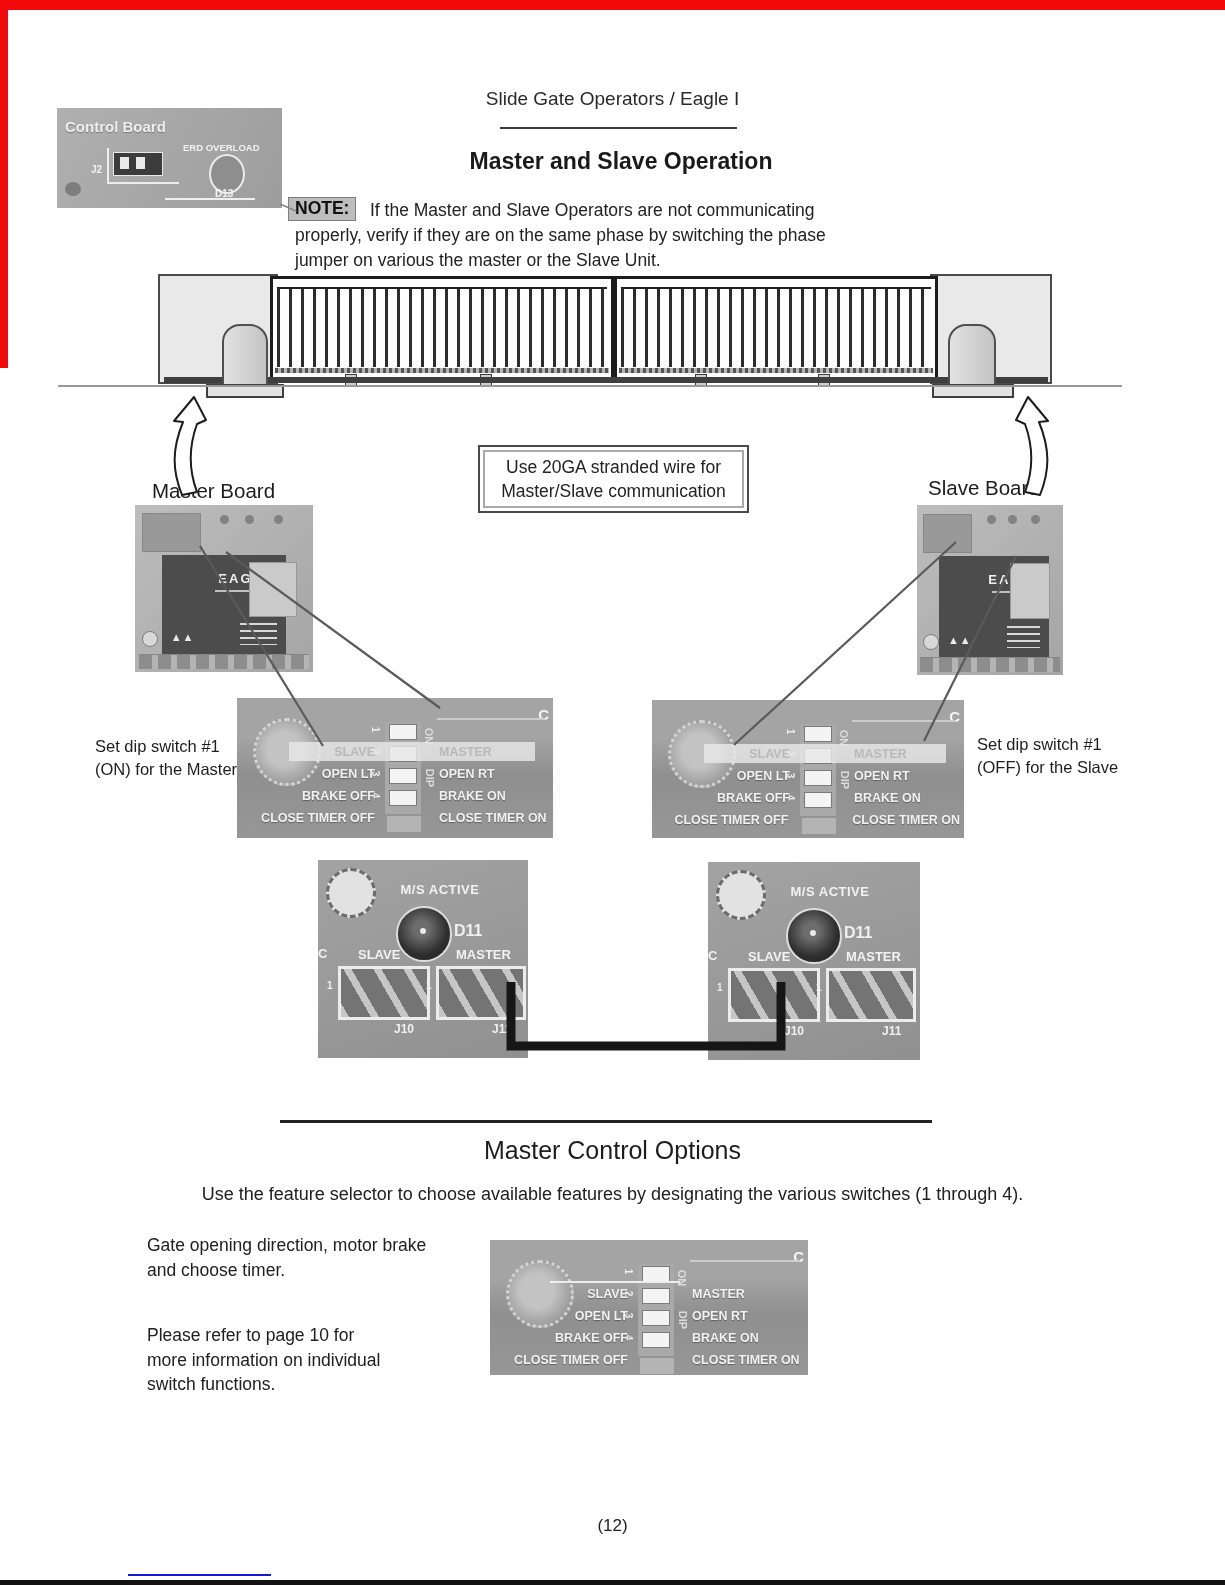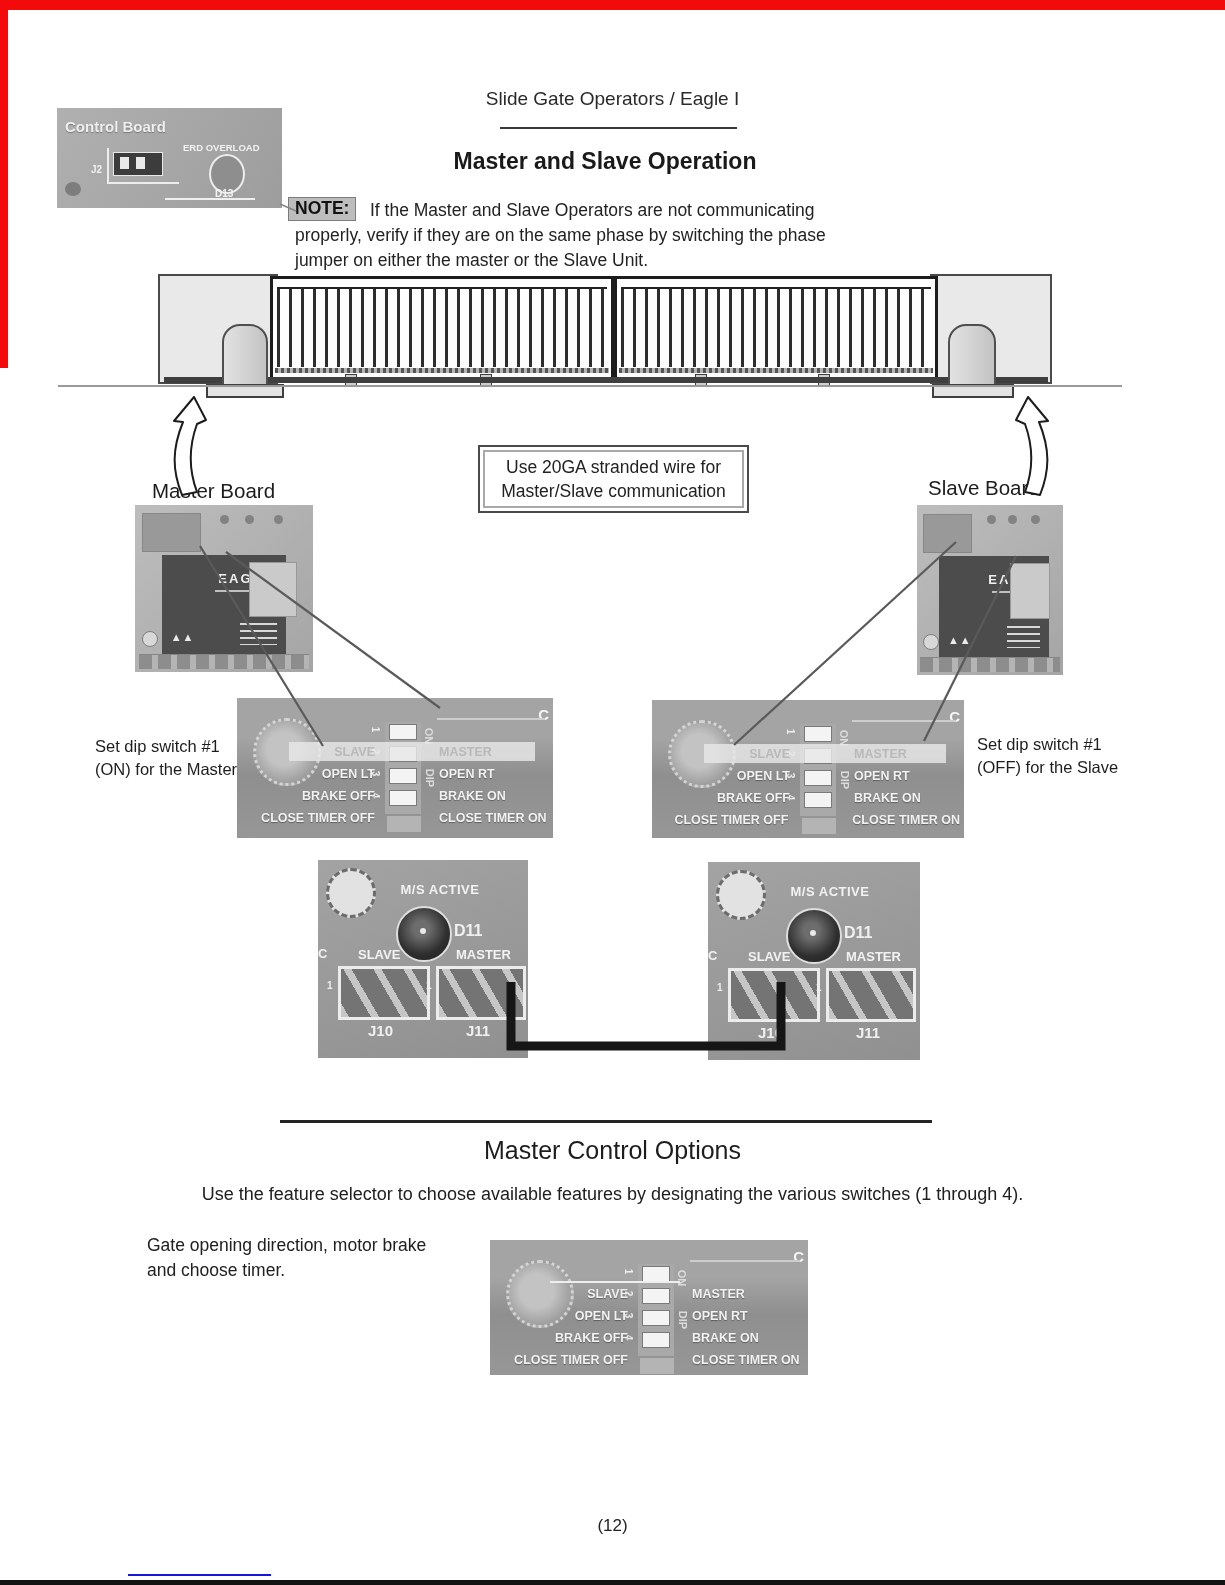--- a/index.html
+++ b/index.html
@@ -8,21 +8,21 @@
   .abs{position:absolute;}
   
   #red-top{left:6px;top:0;width:1219px;height:10px;background:#f30a0a;}
   #red-left{left:0;top:0;width:8px;height:368px;background:#f30a0a;}
   #blue-line{left:128px;top:1574px;width:143px;height:2px;background:#1515dd;}
   #black-bottom{left:0;top:1580px;width:1225px;height:5px;background:#121212;}
 
   
   #hdr{left:0;top:88px;width:1225px;text-align:center;font-size:19px;color:#2a2a2a;}
   #hdr-rule{left:500px;top:127px;width:237px;height:2px;background:#3a3a3a;}
-  #h1{left:0;top:148px;width:1210px;text-align:center;font-size:23px;font-weight:bold;color:#1a1a1a;}
+  #h1{left:0;top:148px;width:1210px;text-align:center;font-size:23px;font-weight:bold;color:#1a1a1a;padding-left:16px;}
 
   
   #cbp{left:57px;top:108px;width:225px;height:100px;background:linear-gradient(120deg,#b0b0b0,#9d9d9d);}
   #cbp .t{position:absolute;left:8px;top:10px;font-size:15px;font-weight:bold;color:#efefef;text-shadow:0 1px 1px #777;}
   #cbp .j2{position:absolute;left:34px;top:56px;font-size:10px;font-weight:bold;color:#f0f0f0;}
   #cbp .jump{position:absolute;left:56px;top:44px;width:48px;height:22px;background:#3c3c3c;border:1px solid #e8e8e8;}
   #cbp .jump i{position:absolute;top:4px;width:9px;height:12px;background:#e9e9e9;}
   #cbp .brk{position:absolute;left:50px;top:40px;width:70px;height:34px;border:2px solid #ededed;border-top:none;border-right:none;}
   #cbp .erd{position:absolute;left:126px;top:34px;font-size:9.5px;font-weight:bold;color:#f2f2f2;}
   #cbp .d13c{position:absolute;left:152px;top:46px;width:32px;height:36px;border-radius:50%;background:#8e8e8e;border:2px solid #ececec;}
@@ -122,21 +122,21 @@
   .mstitle{position:absolute;left:52px;top:22px;width:140px;text-align:center;font-weight:bold;font-size:13px;color:#f2f2f2;letter-spacing:.5px;}
   .led{position:absolute;left:78px;top:46px;width:52px;height:52px;border-radius:50%;border:2px solid #dedede;
        background:radial-gradient(circle at 45% 40%,#6d6d6d 0 18%,#2f2f2f 60%,#1d1d1d);}
   .led::after{content:"";position:absolute;left:22px;top:20px;width:6px;height:6px;border-radius:50%;background:#e9e9e9;}
   .d11{position:absolute;left:136px;top:62px;font-size:16px;font-weight:bold;color:#f0f0f0;}
   .mslave{position:absolute;left:40px;top:87px;font-size:13px;font-weight:bold;color:#f2f2f2;}
   .msmaster{position:absolute;left:138px;top:87px;font-size:13px;font-weight:bold;color:#f2f2f2;}
   .conn{position:absolute;top:106px;height:48px;border:3px solid #ececec;
         background:repeating-linear-gradient(60deg,#c6c6c6 0 7px,#747474 7px 26px);}
   .c1{left:20px;width:86px;} .c2{left:118px;width:84px;}
-  .jlab{position:absolute;font-size:15px;font-weight:bold;color:#f0f0f0;}
+  .jlab{position:absolute;font-size:12px;font-weight:bold;color:#f0f0f0;margin-left:26px;}
   .j10{left:50px;top:162px;} .j11{left:148px;top:162px;}
   .msc{position:absolute;left:0px;top:86px;font-size:13px;font-weight:bold;color:#f0f0f0;}
   .pin1a{position:absolute;left:9px;top:120px;font-size:10px;font-weight:bold;color:#eee;}
   .pin1b{position:absolute;left:108px;top:120px;font-size:10px;font-weight:bold;color:#eee;}
 
   #wirecap{left:0;top:1076px;width:1225px;text-align:center;font-size:17.5px;color:#222;}
   #rule2{left:280px;top:1120px;width:652px;height:2.5px;background:#232323;}
   #mco{left:0;top:1136px;width:1225px;text-align:center;font-size:25px;color:#1d1d1d;}
   #intro{left:0;top:1184px;width:1225px;text-align:center;font-size:18px;color:#202020;}
   .para{font-size:17.5px;line-height:24.5px;color:#202020;}
@@ -170,21 +170,21 @@
     <div class="blob"></div>
   </div>
 
   <div class="abs" id="hdr">Slide Gate Operators / Eagle I</div>
   <div class="abs" id="hdr-rule"></div>
   <div class="abs" id="h1">Master and Slave Operation</div>
 
   <span class="abs notelabel" id="note1-lbl">NOTE:</span>
   <span class="abs ntxt" id="note1-l2">properly, verify if they are on the same phase by switching the phase</span>
   <span class="abs ntxt" id="note1-l1">If the Master and Slave Operators are not communicating</span>
-  <span class="abs ntxt" id="note1-l3">jumper on either the master or the Slave Unit.</span>
+  <span class="abs ntxt" id="note1-l3">jumper on various the master or the Slave Unit.</span>
 
   <div class="abs" id="gate">
     <div class="wall" id="wallL"></div>
     <div class="wall" id="wallR"></div>
     <div class="panel" id="pan1">
       <div class="bars"></div>
       <div class="railb"></div>
     </div>
     <div class="panel" id="pan2">
       <div class="bars"></div>
@@ -354,20 +354,25 @@
   </div>
 
   <div class="abs" id="rule2"></div>
   <div class="abs" id="mco">Master Control Options</div>
   <div class="abs" id="intro">Use the feature selector to choose available features by designating the various switches (1 through 4).</div>
 
   <div class="abs para" id="para1">
     <span>Gate opening direction, motor brake</span><br>
     <span>and choose timer.</span>
   </div>
+  <div class="abs para" id="para2">
+    <span>Please refer to page 10  for</span><br>
+    <span>more information on individual</span><br>
+    <span>switch functions.</span>
+  </div>
 
   <div class="dip" id="dipC">
     <div class="dial"></div>
     <div class="dcorner">C</div>
     <div class="dline"></div>
     <div class="swcol">
       <div class="swk k1"></div>
       <div class="swk k2"></div>
       <div class="swk k3"></div>
       <div class="swk k4"></div>

